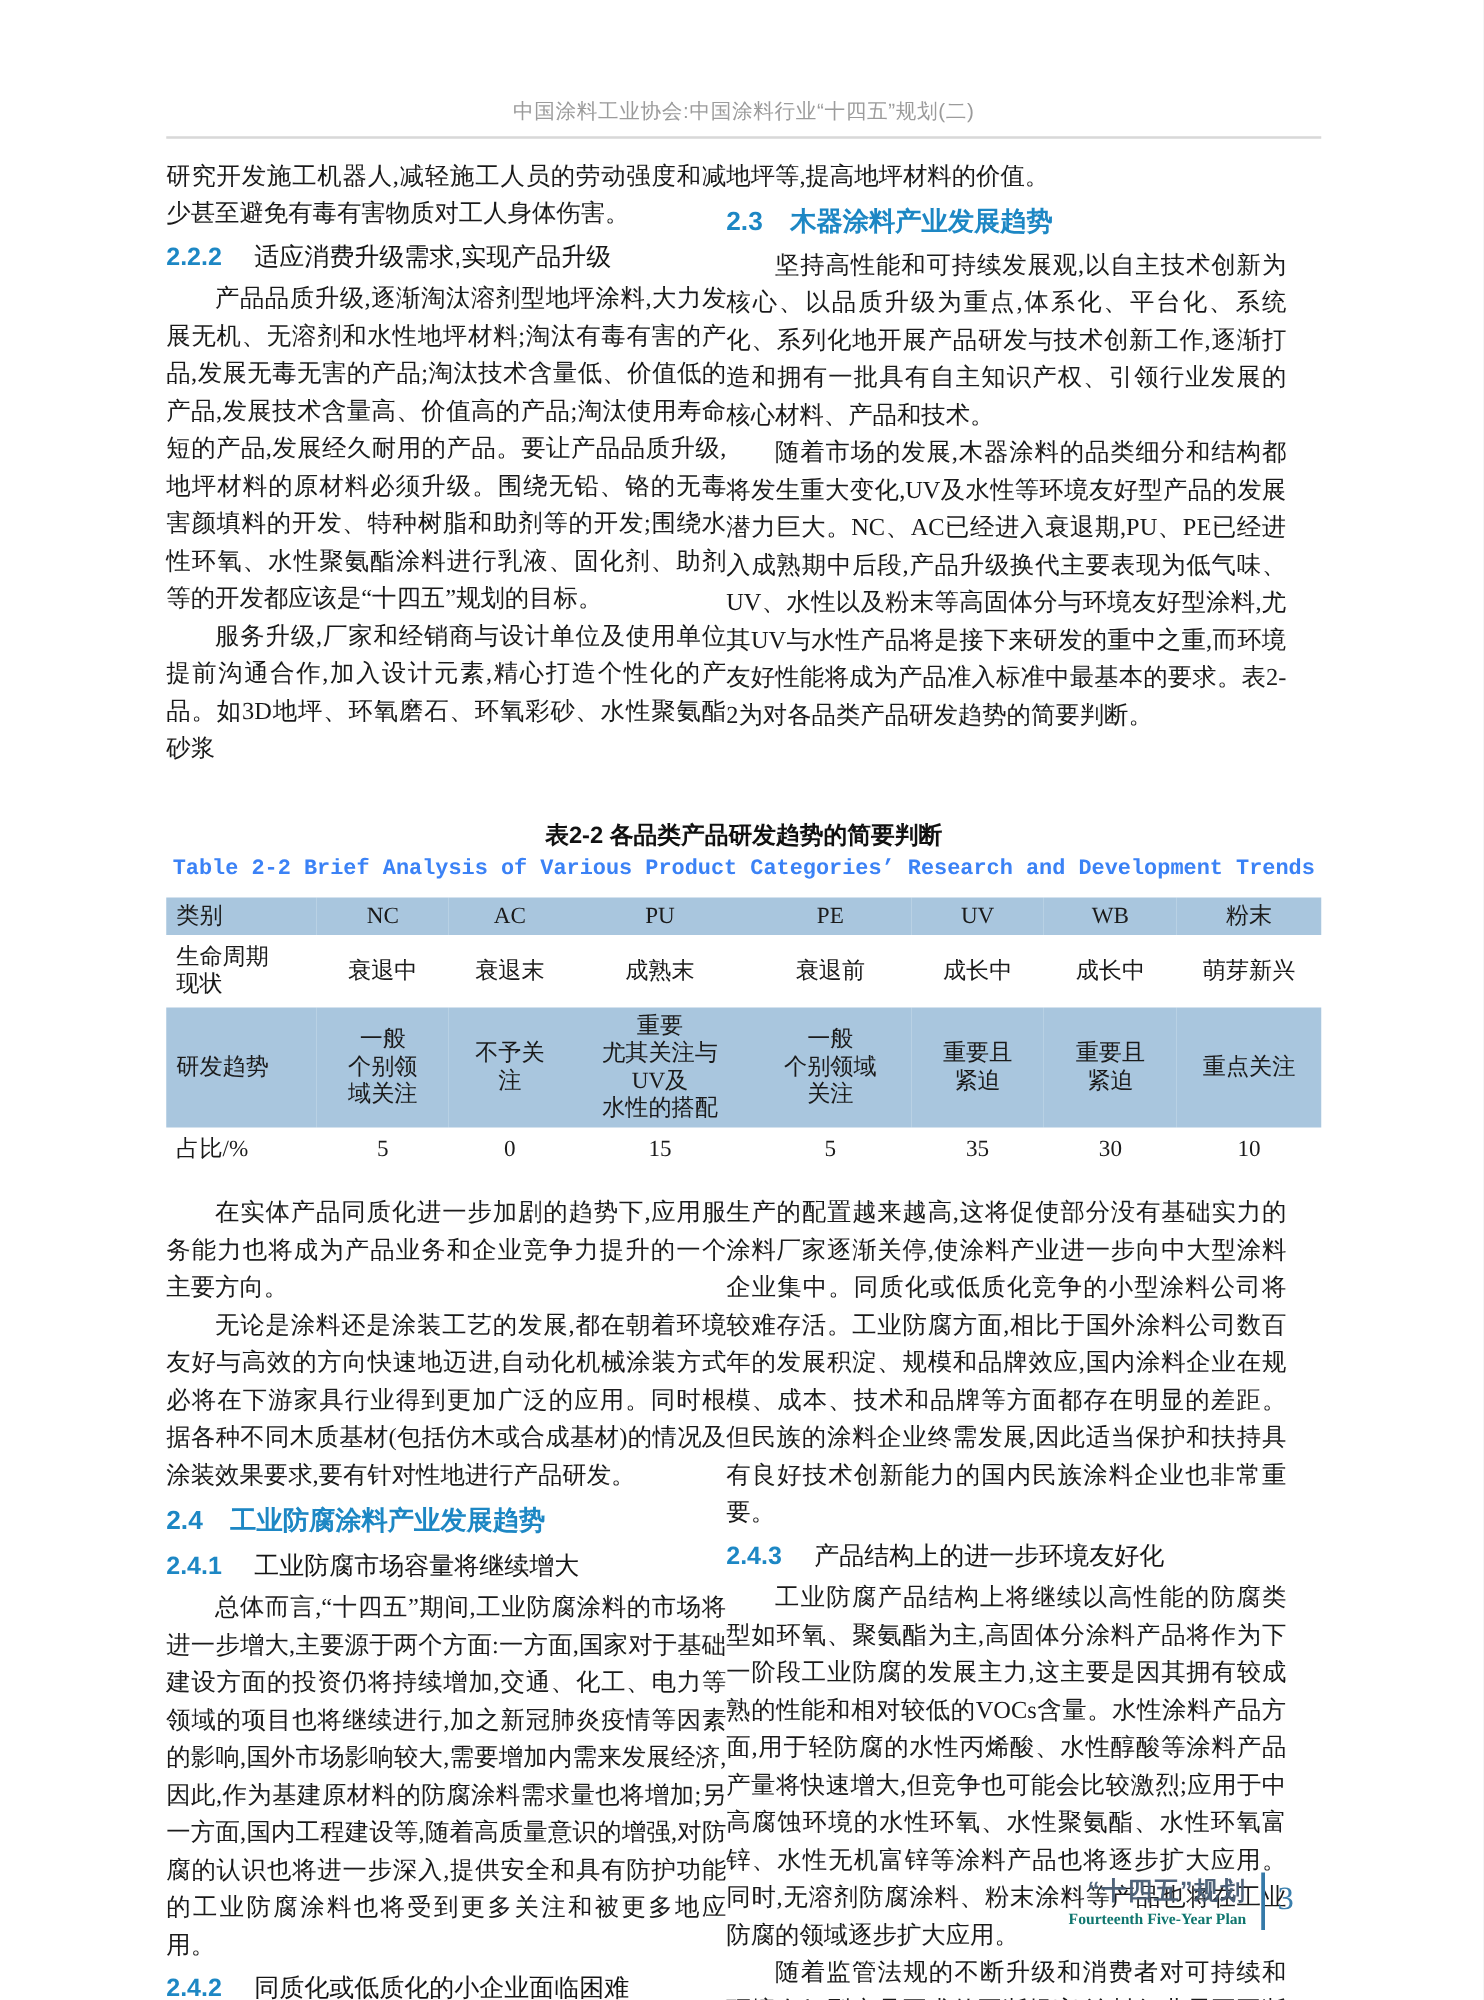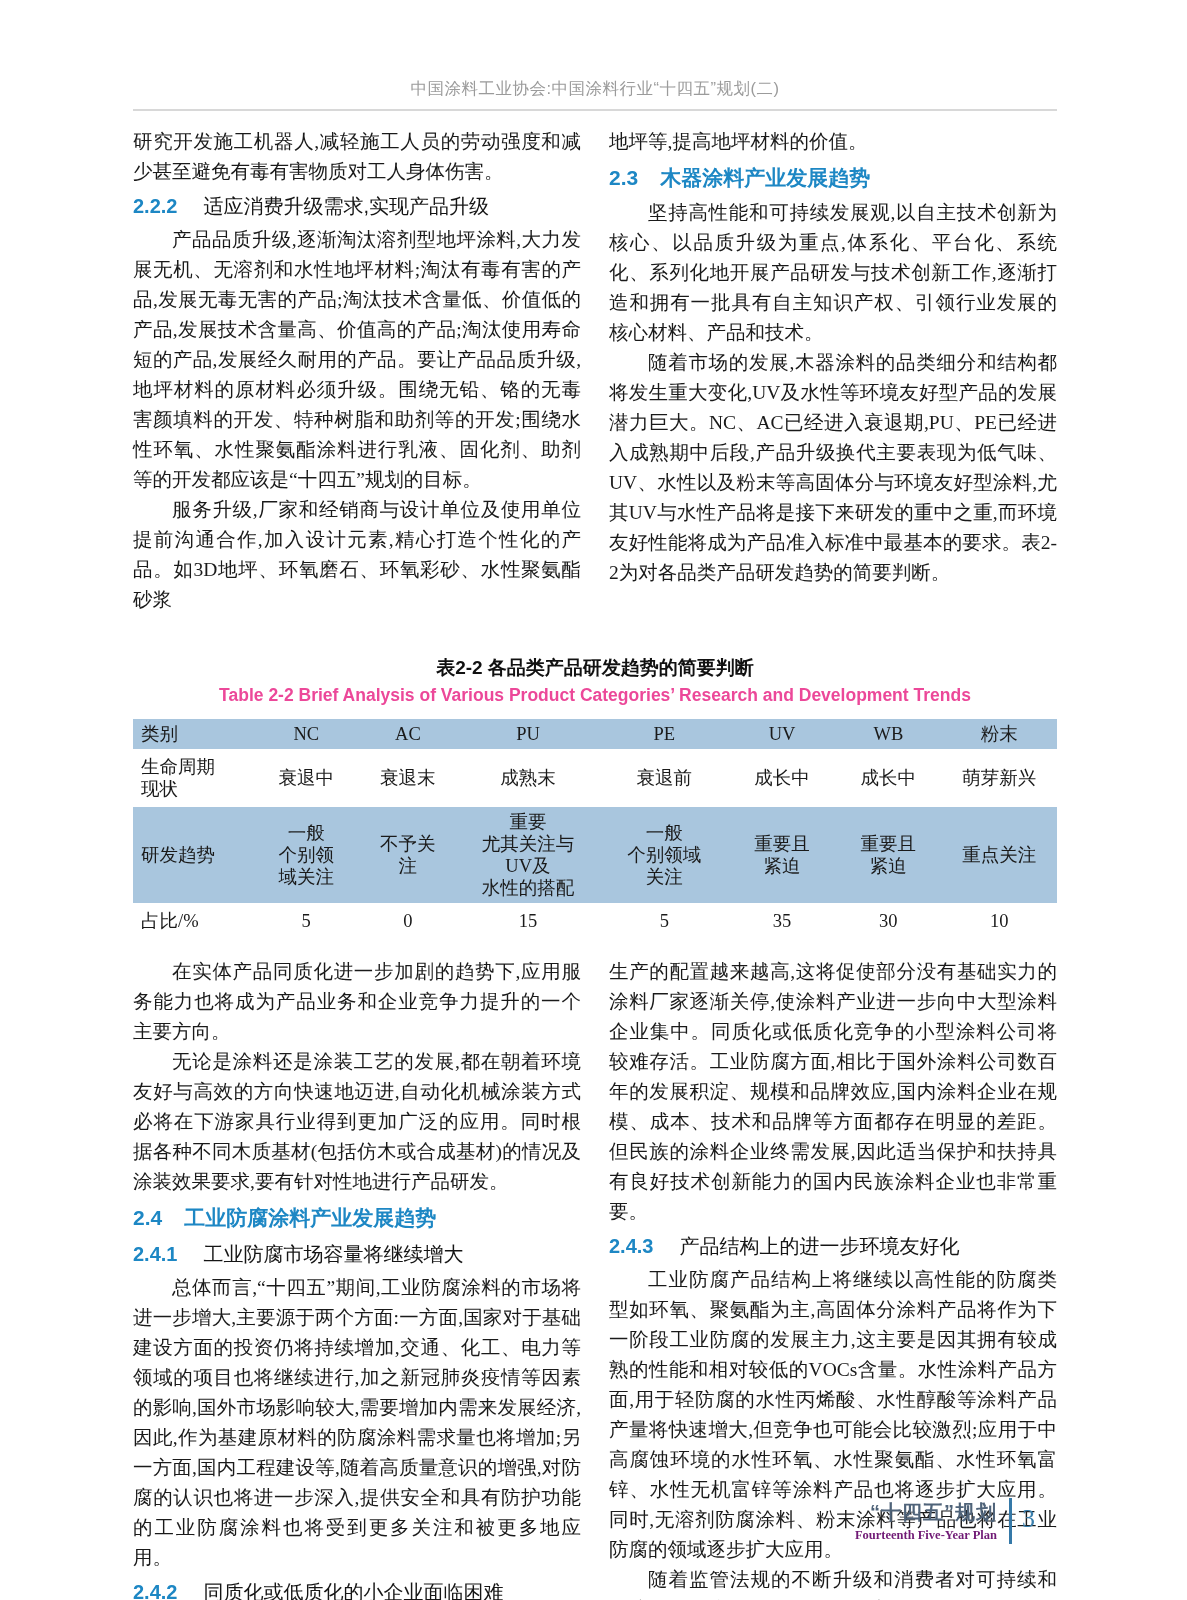--- a/index.html
+++ b/index.html
@@ -14,21 +14,21 @@
     font-family:"Liberation Serif","DejaVu Serif",serif;
     color:#1a1a1a;
   }
   .header { text-align:center; }
   .header-text {
     font-family:"Liberation Sans","DejaVu Sans",sans-serif;
     font-size:16.5px; color:var(--header-gray,#9b9b9b); letter-spacing:0.5px;
   }
   .divider { margin-top:9px; height:2px; background:var(--divider-gray,#d8d8d8); }
 
-  .two-col { display:flex; gap:28px; }
+  .two-col { display:flex; }
   .two-col.top { margin-top:16px; }
   .two-col.bottom { margin-top:18px; }
   .col { width:calc(50% - 14px); }
 
   p { margin:0; }
   .para {
     font-size:19.5px; line-height:30px;
     text-align:justify; text-indent:2em;
   }
   .para.no-indent { text-indent:0; }
@@ -47,22 +47,22 @@
   }
   .h3 .h3title { font-family:"Liberation Sans","DejaVu Sans",sans-serif; color:#151515; }
 
   .table-block { margin-top:22px; text-align:center; }
   .tbl-title-zh {
     font-family:"Liberation Sans","DejaVu Sans",sans-serif;
     font-weight:bold; font-size:19px; color:#111;margin-top:40px;
   }
   .tbl-title-en {
     margin-top:4px;
-    font-family:Liberation Sans, sans-serif;
-    font-weight:bold; font-size:17.5px; color:#ec4899;
+    font-family:Liberation Mono, monospace;
+    font-weight:bold; font-size:17.5px; color:#3b82f6;
   }
   table.trends {
     margin-top:10px; width:100%;
     border-collapse:separate; border-spacing:0 3px;
     table-layout:fixed;
   }
   table.trends td {
     font-size:18.5px; line-height:22px;
     text-align:center; vertical-align:middle;
     padding:4px 20px; white-space:pre-line;
@@ -75,21 +75,21 @@
   .footer { position:absolute; right:152px; bottom:56px; display:flex; align-items:center; }
   .footer-text { text-align:right; }
   .footer-zh {
     font-family:"Liberation Sans","DejaVu Sans",sans-serif;
     font-weight:bold; font-size:20px; letter-spacing:1px;
     color:var(--footer-dark,#4f6379);
   }
   .footer-en {
     margin-top:2px;
     font-family:"Liberation Serif","DejaVu Serif",serif;
-    font-weight:bold; font-size:12.5px; color:#701a75;
+    font-weight:bold; font-size:12.5px; color:#0f766e;
   }
   .footer-bar { width:3px; height:46px; margin:0 10px 0 12px; background:var(--footer-bar,#3579a8); }
   .footer-page { font-size:26px; color:var(--footer-page,#3a7fad); align-self:flex-start; margin-top:6px; }
 </style>
 </head>
 <body>
 
 <div class="page">
 
   <div class="header">

